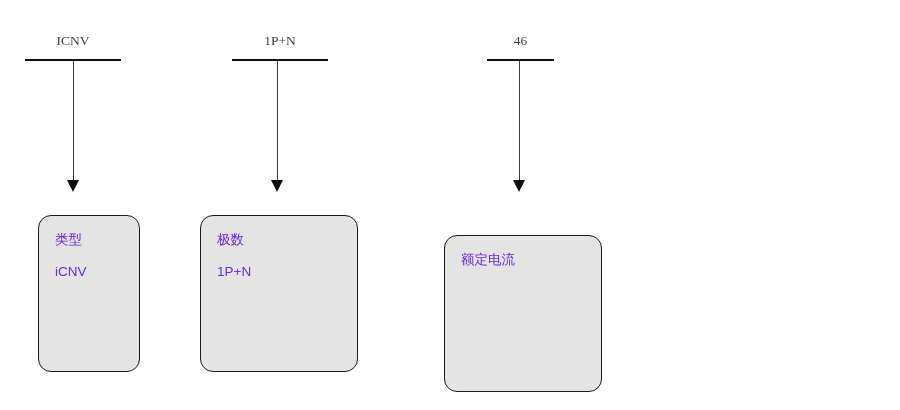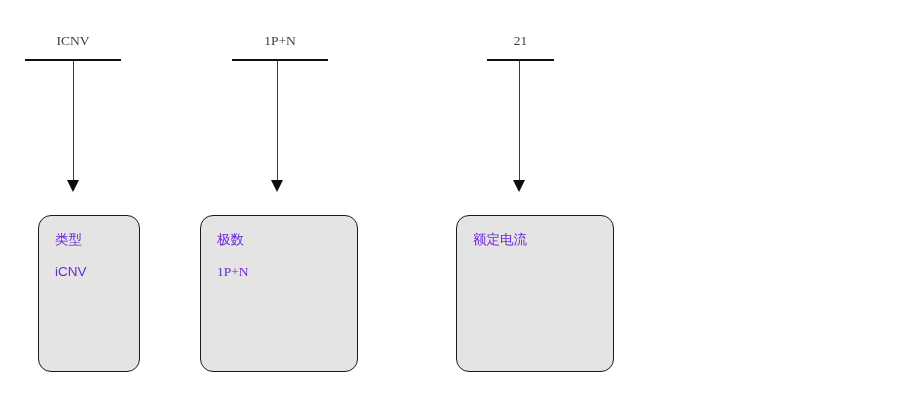--- a/index.html
+++ b/index.html
@@ -118,38 +118,38 @@
   <div class="column">
 
     <div class="col-label" style="left:232px; width:96px;">1P+N</div>
 
     <div class="col-rule" style="left:232px; width:96px;"></div>
 
     <div class="arrow-shaft" style="left:277px; height:119px;"></div>
 
     <div class="arrow-head" style="left:271px; top:180px;"></div>
 
-    <div class="node-box" style="left:200px; width:158px;font-family:Liberation Serif, serif;">
+    <div class="node-box" style="left:200px; width:158px;">
       <div class="box-inner">
         <div class="box-line is-title">极数</div>
         <div class="box-line">1P+N</div>
       </div>
     </div>
   </div>
 
   <div class="column">
 
-    <div class="col-label" style="left:487px; width:67px;">21</div>
+    <div class="col-label" style="left:487px; width:67px;">46</div>
 
     <div class="col-rule" style="left:487px; width:67px;"></div>
 
     <div class="arrow-shaft" style="left:519px; height:119px;"></div>
 
     <div class="arrow-head" style="left:513px; top:180px;"></div>
 
-    <div class="node-box" style="left:456px; width:158px;">
+    <div class="node-box" style="left:444px; width:158px;margin-top:20px;">
       <div class="box-inner">
         <div class="box-line is-title">额定电流</div>
       </div>
     </div>
   </div>
 
 </div>
 
 </body></html>

